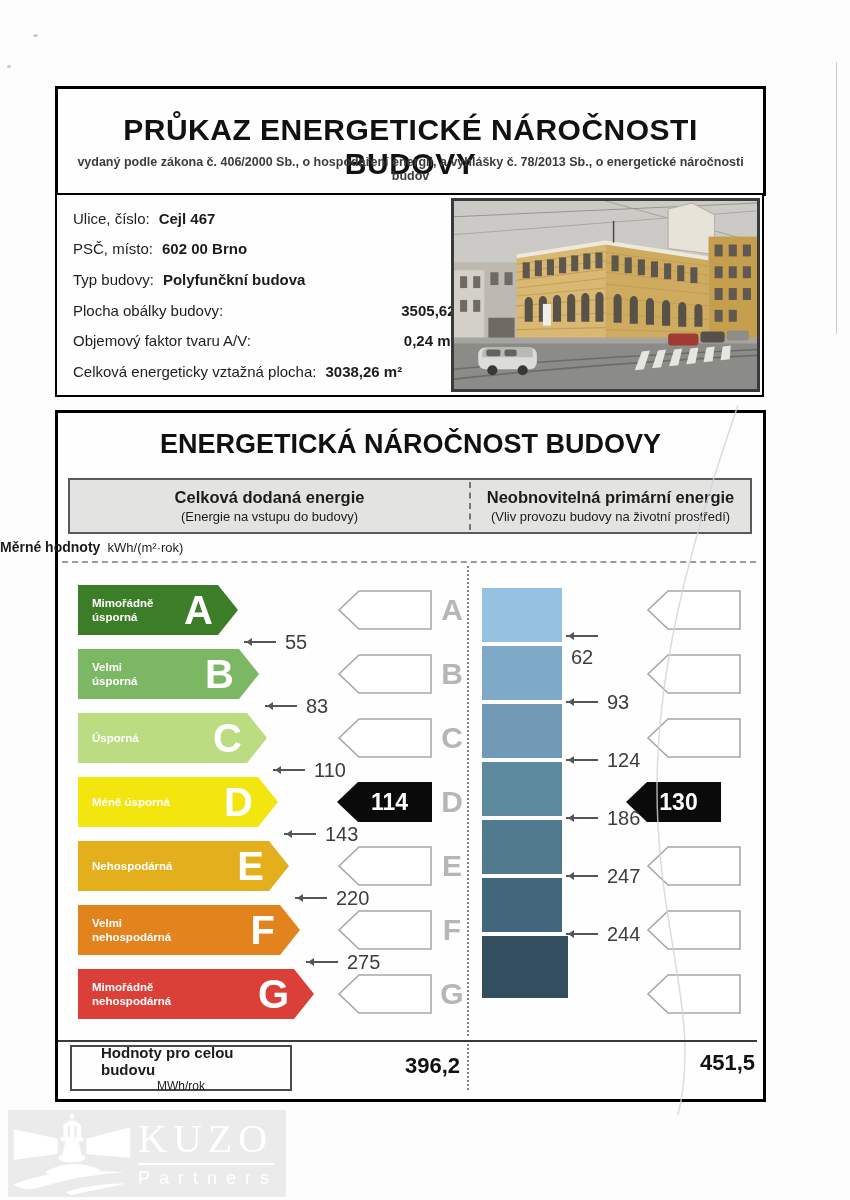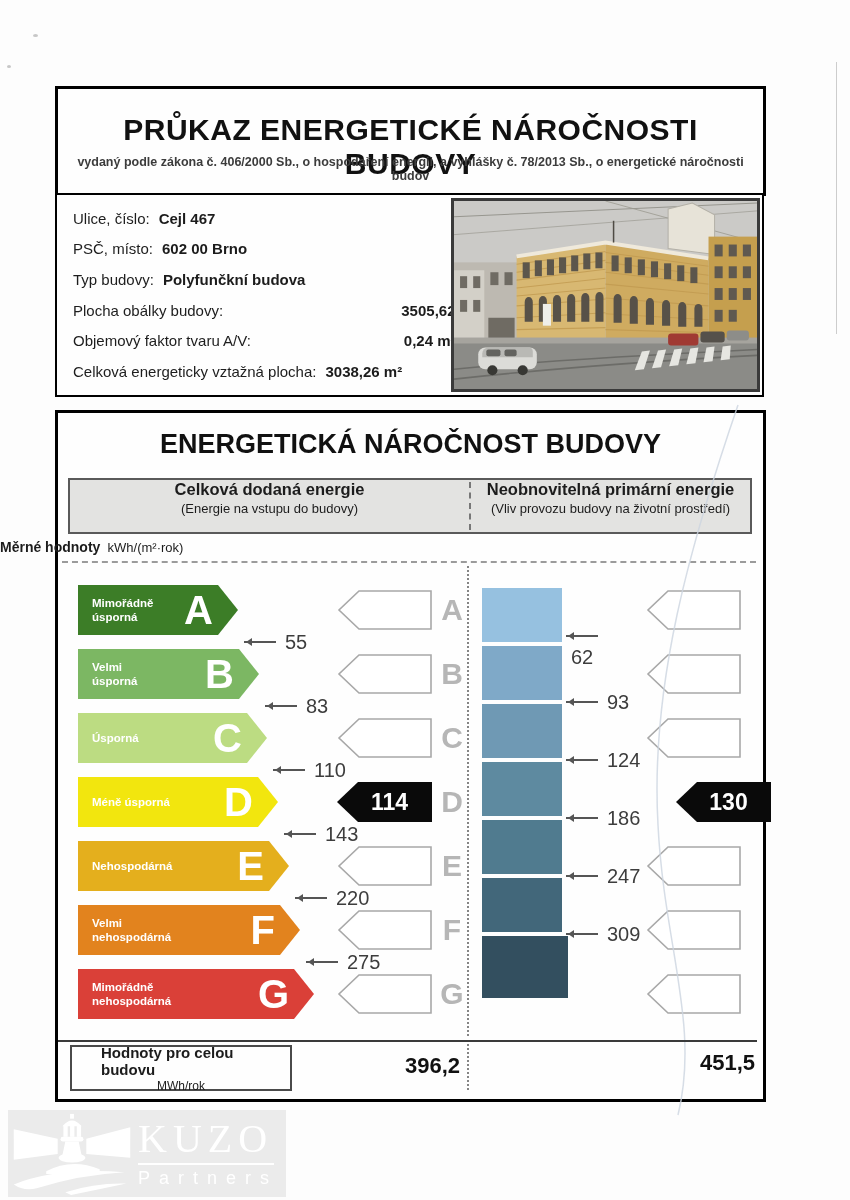--- a/index.html
+++ b/index.html
@@ -19,21 +19,21 @@
   .info-row .lbl{color:#1d1d1d;}
   .info-row .val{font-weight:700;margin-left:9px;}
   .info-row .val-push{position:absolute;left:185px;width:220px;text-align:right;margin-left:0;}
   
   .photo{position:absolute;border:3px solid #3a3a3a;background:#c9c8c5;}
   .photo svg{display:block;}
   
   .chart-title{position:absolute;left:0;right:0;top:16px;text-align:center;font-weight:700;
                font-size:27px;color:#111;}
   .hdr-band{position:absolute;background:#e3e3e1;border:2px solid #5a5a5a;}
-  .hdr-col{position:absolute;top:0;bottom:0;display:flex;flex-direction:column;
+  .hdr-col{position:absolute;top:0;bottom:0;display:flex;flex-direction:column;justify-content:center;
            align-items:center;text-align:center;}
   .hdr-col .t1{font-weight:700;font-size:16.5px;}
   .hdr-col .t2{font-size:13px;margin-top:2px;}
   .units-line{position:absolute;left:0;right:0;text-align:left;font-size:13px;}
   .units-line b{font-size:14px;}
   .dash-h{position:absolute;border-top:2px dashed #9b9b9b;height:0;}
   .dot-v{position:absolute;border-left:2px dotted #858585;width:0;}
   
   .band{position:absolute;left:78px;height:50px;
         clip-path:polygon(0 0,calc(100% - 20px) 0,100% 50%,calc(100% - 20px) 100%,0 100%);}
@@ -314,21 +314,21 @@
           <div>Méně úsporná</div>
         </div>
         <div class="band-letter">D</div>
       </div>
       <div class="tmark" style="left: 284px; top: 825px;">
         <span class="tline"></span>
         <span>143</span>
       </div>
       <div class="black-arrow" style="left: 337px; top: 782px; width: 95px; height: 40px;">114</div>
       <div class="mid-letter" style="left: 437px; top: 785px;">D</div>
-      <div class="black-arrow" style="left: 676px; top: 782px; width: 95px; height: 40px;">130</div>
+      <div class="black-arrow" style="left: 626px; top: 782px; width: 95px; height: 40px;">130</div>
       <div class="band" style="top: 841px; width: 211px; height: 50px; background: rgb(228, 175, 29);">
         <div class="band-label">
           <div>Nehospodárná</div>
         </div>
         <div class="band-letter">E</div>
       </div>
       <div class="tmark" style="left: 295px; top: 889px;">
         <span class="tline"></span>
         <span>220</span>
       </div>
@@ -393,21 +393,21 @@
       <div class="tmark" style="left: 566px; top: 809px;">
         <span class="tline"></span>
         <span>186</span>
       </div>
       <div class="tmark" style="left: 566px; top: 867px;">
         <span class="tline"></span>
         <span>247</span>
       </div>
       <div class="tmark" style="left: 566px; top: 925px;">
         <span class="tline"></span>
-        <span>309</span>
+        <span>244</span>
       </div>
     </div>
 
   <svg class="artifact" style="left:560px;top:395px;" width="220" height="730">
     <path d="M178,10 C130,150 90,290 98,430 C104,550 140,630 118,720" stroke="#ccd5e0" stroke-width="1.5" fill="none" opacity="0.8"></path>
   </svg>
 
   <div class="abs" style="left:58px;top:1040px;width:699px;height:0;border-top:2px solid #3a3a3a;"></div>
   <div class="tot-cell" style="left:70px;top:1045px;width:218px;height:42px;">
     <div class="t1">Hodnoty pro celou budovu</div>

